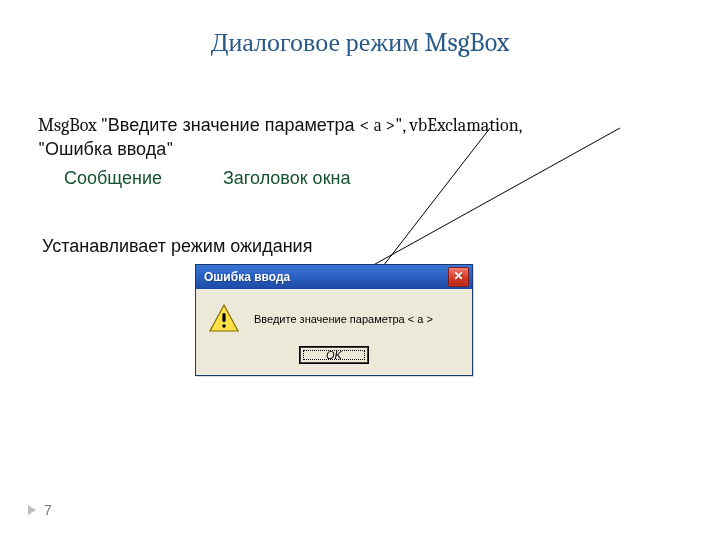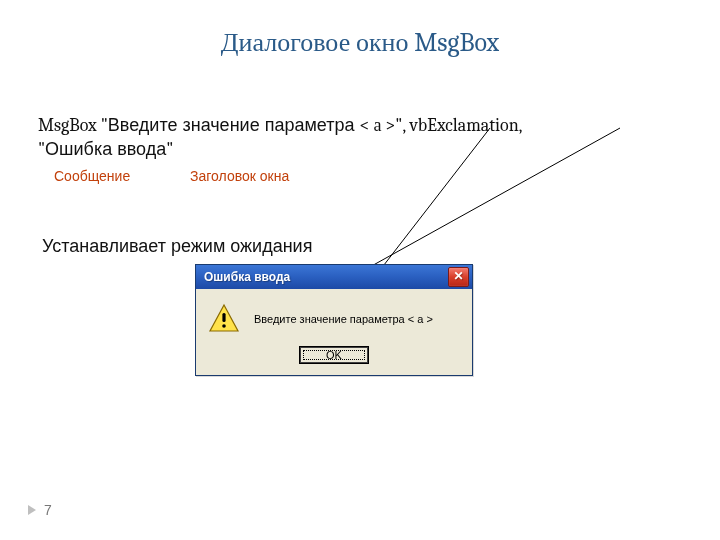--- a/index.html
+++ b/index.html
@@ -33,23 +33,23 @@
     left: 38px;
     right: 20px;
     font-size: 18px;
     color: #111;
     line-height: 1.25;
   }
   .codeline .cmb { font-family: Cambria, Georgia, serif; margin-top: 48px; }
   .labels {
     position: absolute;
     top: 168px;
-    left: 28px;
-    font-size: 14px;
-    color: #c2410c;
+    left: 38px;
+    font-size: 18px;
+    color: #14532d;
   }
   .label-msg { display:inline-block; margin-left: 26px; }
   .label-title { display:inline-block; margin-left: 56px; }
   .subtitle {
     position: absolute;
     top: 236px;
     left: 42px;
     font-size: 18px;
     color: #111;
   }
@@ -107,20 +107,21 @@
     flex: none;
   }
   .msgtext {
     font-size: 11px;
     color: #000;
   }
   .btnrow {
     text-align: center;
     padding: 6px 0 12px 0;
     background: #ece9d8;
+    font-style: italic;
   }
   .okbtn {
     display: inline-block;
     min-width: 66px;
     padding: 1px 0;
     font-size: 11px;
     font-family: Tahoma, sans-serif;
     color: #000;
     background: #ece9d8;
     border: 1px solid #404040;
@@ -139,21 +140,21 @@
     font-size: 14px;
     color: #777;
   }
   .page-marker svg { margin-right: 6px; }
 </style>
 </head>
 <body>
 
 <div class="slide">
 
-  <div class="title">Диалоговое окно MsgBox</div>
+  <div class="title">Диалоговое режим MsgBox</div>
 
   <div class="codeline">
     <span class="cmb">MsgBox</span><span class="cmb"> "</span><span>Введите значение параметра </span><span class="cmb">&lt; а &gt;</span><span class="cmb">",  </span><span class="cmb">vbExclamation</span><span class="cmb">, </span><br>
     <span class="cmb">"</span><span>Ошибка ввода</span><span class="cmb">"</span>
   </div>
 
   <div class="labels">
     <span class="label-msg">Сообщение</span>
     <span class="label-title">Заголовок окна</span>
   </div>

